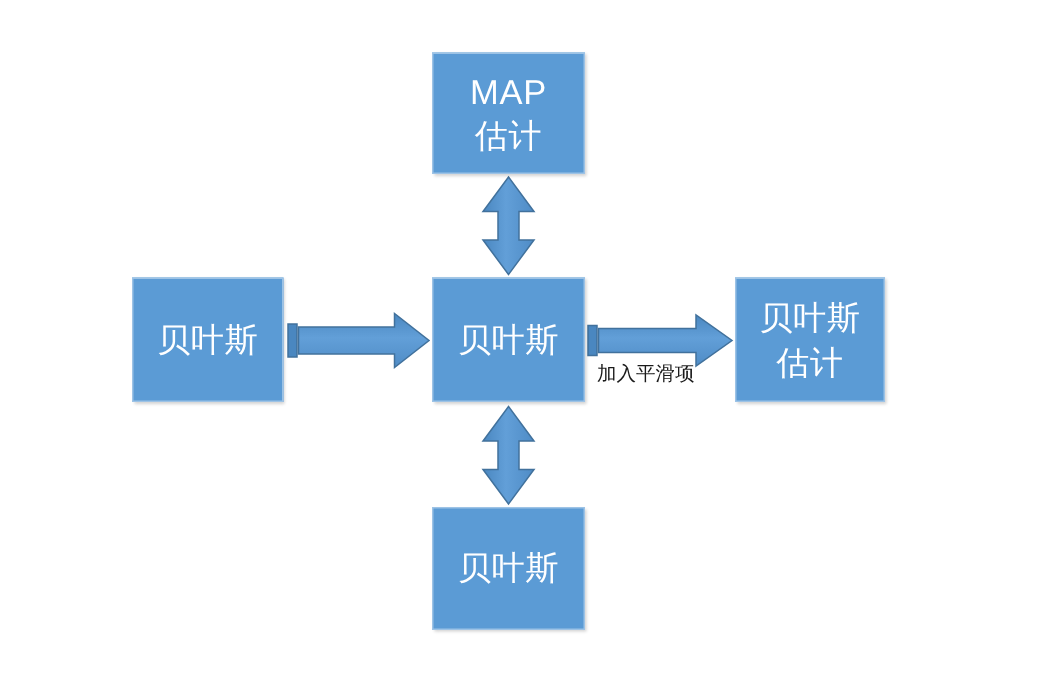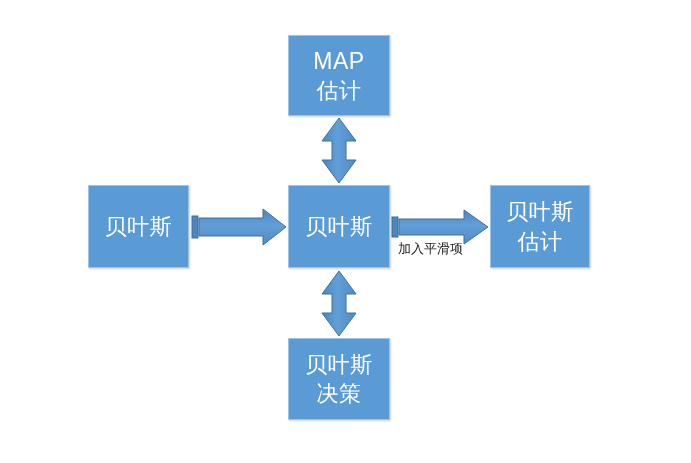--- a/index.html
+++ b/index.html
@@ -132,18 +132,17 @@
     <span class="line1">贝叶斯</span>
   </div>
 
   <div class="node" id="node-estimate">
     <span class="line1">贝叶斯</span>
     <span class="line2">估计</span>
   </div>
 
   <div class="node" id="node-decision">
     <span class="line1">贝叶斯</span>
-    <span class="line2">决策</span>
   </div>
 
   <div class="edge-label" id="label-smoothing">加入平滑项</div>
 
 </div>
 
 </body></html>

